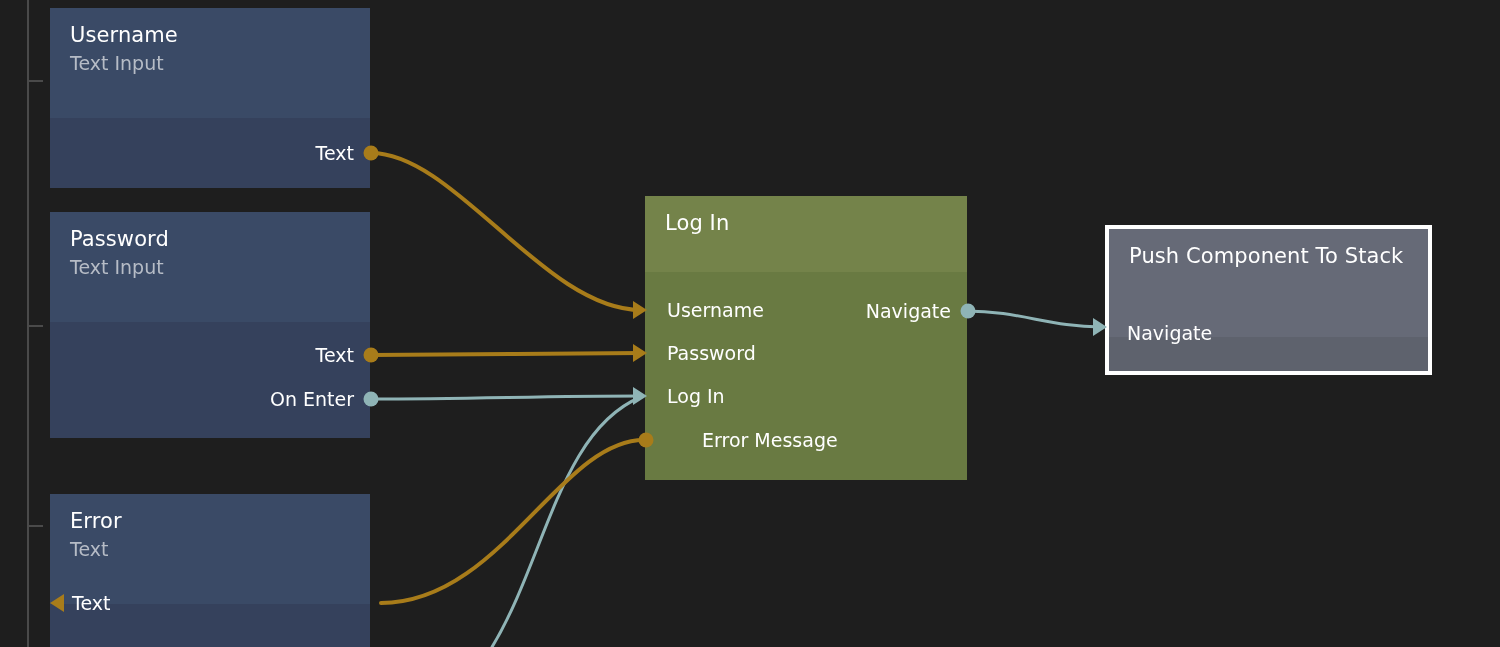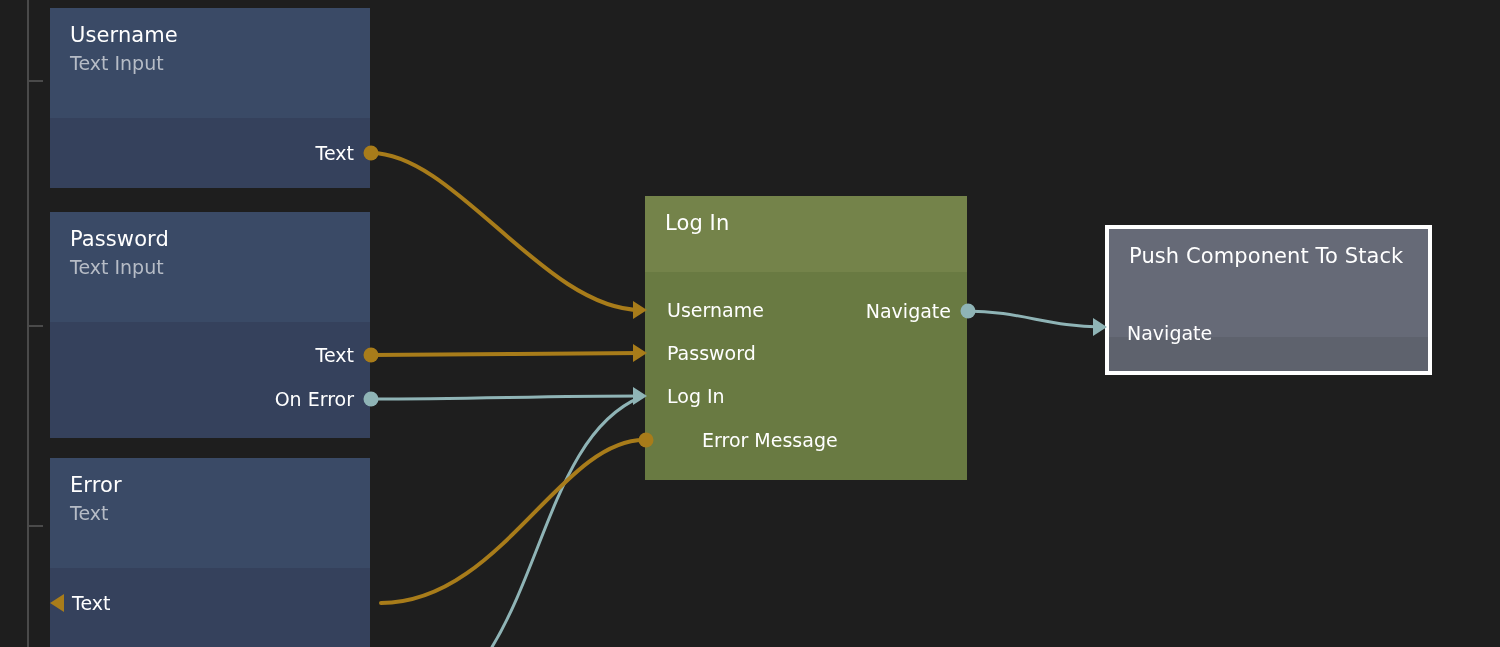--- a/index.html
+++ b/index.html
@@ -152,21 +152,21 @@
         <div class="node-body" style="height: 70px;"></div>
       </div>
       <div class="node blue" style="left: 50px; top: 212px; width: 320px; height: 226px;">
         <div class="node-header" style="height: 110px;">
           <div class="node-title">Password</div>
           <div class="node-subtitle">Text Input</div>
         </div>
         <div class="node-body" style="height: 116px;"></div>
       </div>
       <div class="node blue" style="left: 50px; top: 458px; width: 320px; height: 189px;">
-        <div class="node-header" style="height: 110px;">
+        <div class="node-header" style="height: 110px; margin-top: 36px;">
           <div class="node-title">Error</div>
           <div class="node-subtitle">Text</div>
         </div>
         <div class="node-body" style="height: 79px;"></div>
       </div>
       <div class="node green" style="left: 645px; top: 196px; width: 322px; height: 284px;">
         <div class="node-header" style="height: 76px;">
           <div class="node-title">Log In</div>
         </div>
         <div class="node-body" style="height: 208px;"></div>
@@ -182,21 +182,21 @@
   <div id="port-layer">
       <div class="port-row out" style="top: 143px; left: auto; right: 1146px;">
         <span class="port-label">Text</span>
       </div>
       <div class="port-dot" style="background: rgb(168, 124, 26); left: 371px; top: 153px;"></div>
       <div class="port-row out" style="top: 345px; left: auto; right: 1146px;">
         <span class="port-label">Text</span>
       </div>
       <div class="port-dot" style="background: rgb(168, 124, 26); left: 371px; top: 355px;"></div>
       <div class="port-row out" style="top: 389px; left: auto; right: 1146px;">
-        <span class="port-label">On Error</span>
+        <span class="port-label">On Enter</span>
       </div>
       <div class="port-dot" style="background: rgb(143, 180, 182); left: 371px; top: 399px;"></div>
       <div class="port-row in" style="top: 593px; left: 72px;">
         <span class="port-label">Text</span>
       </div>
       <div class="port-arrow left" style="color: rgb(168, 124, 26); left: 57px; top: 603px;"></div>
       <div class="port-row in" style="top: 300px; left: 667px;">
         <span class="port-label">Username</span>
       </div>
       <div class="port-arrow right" style="color: rgb(168, 124, 26); left: 640px; top: 310px;"></div>

